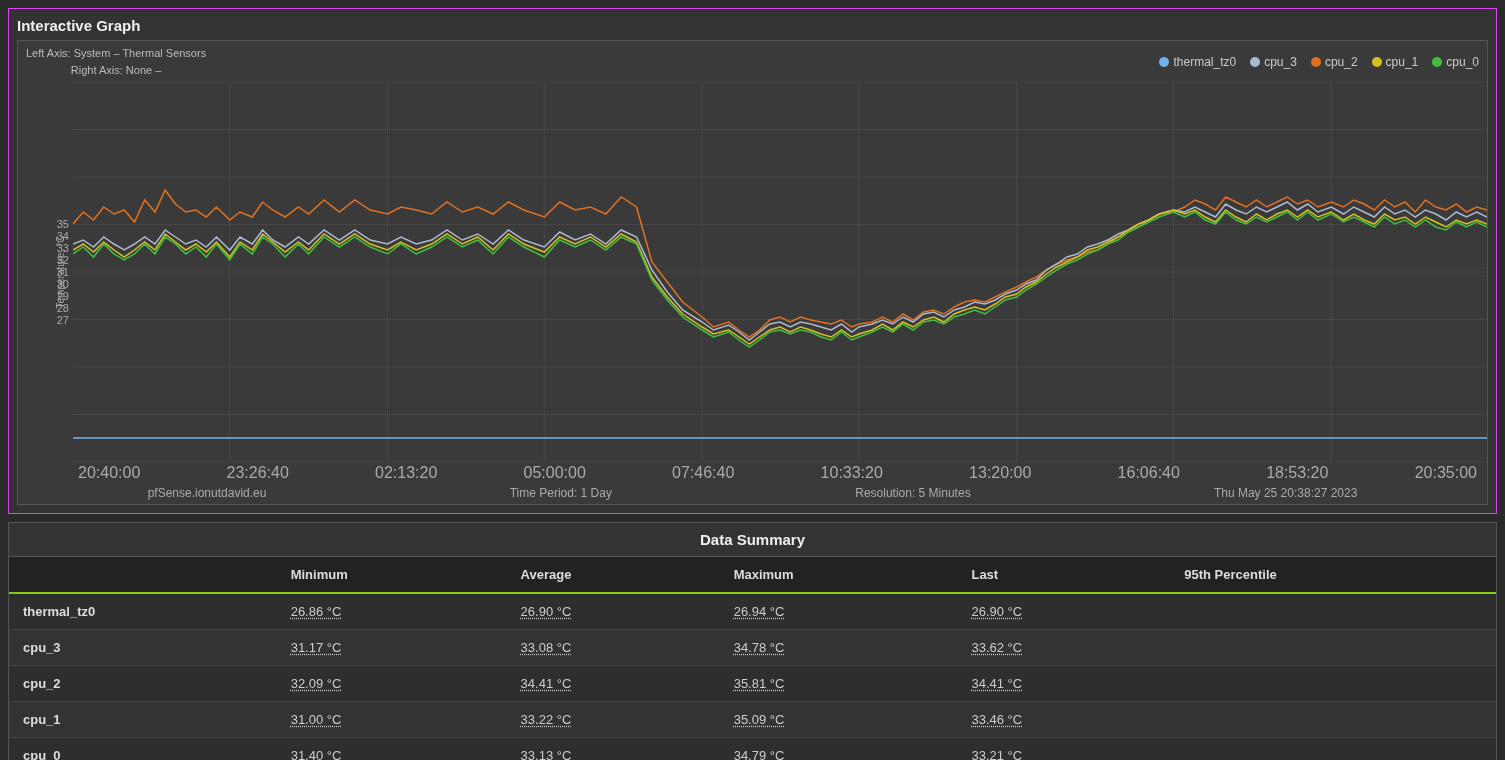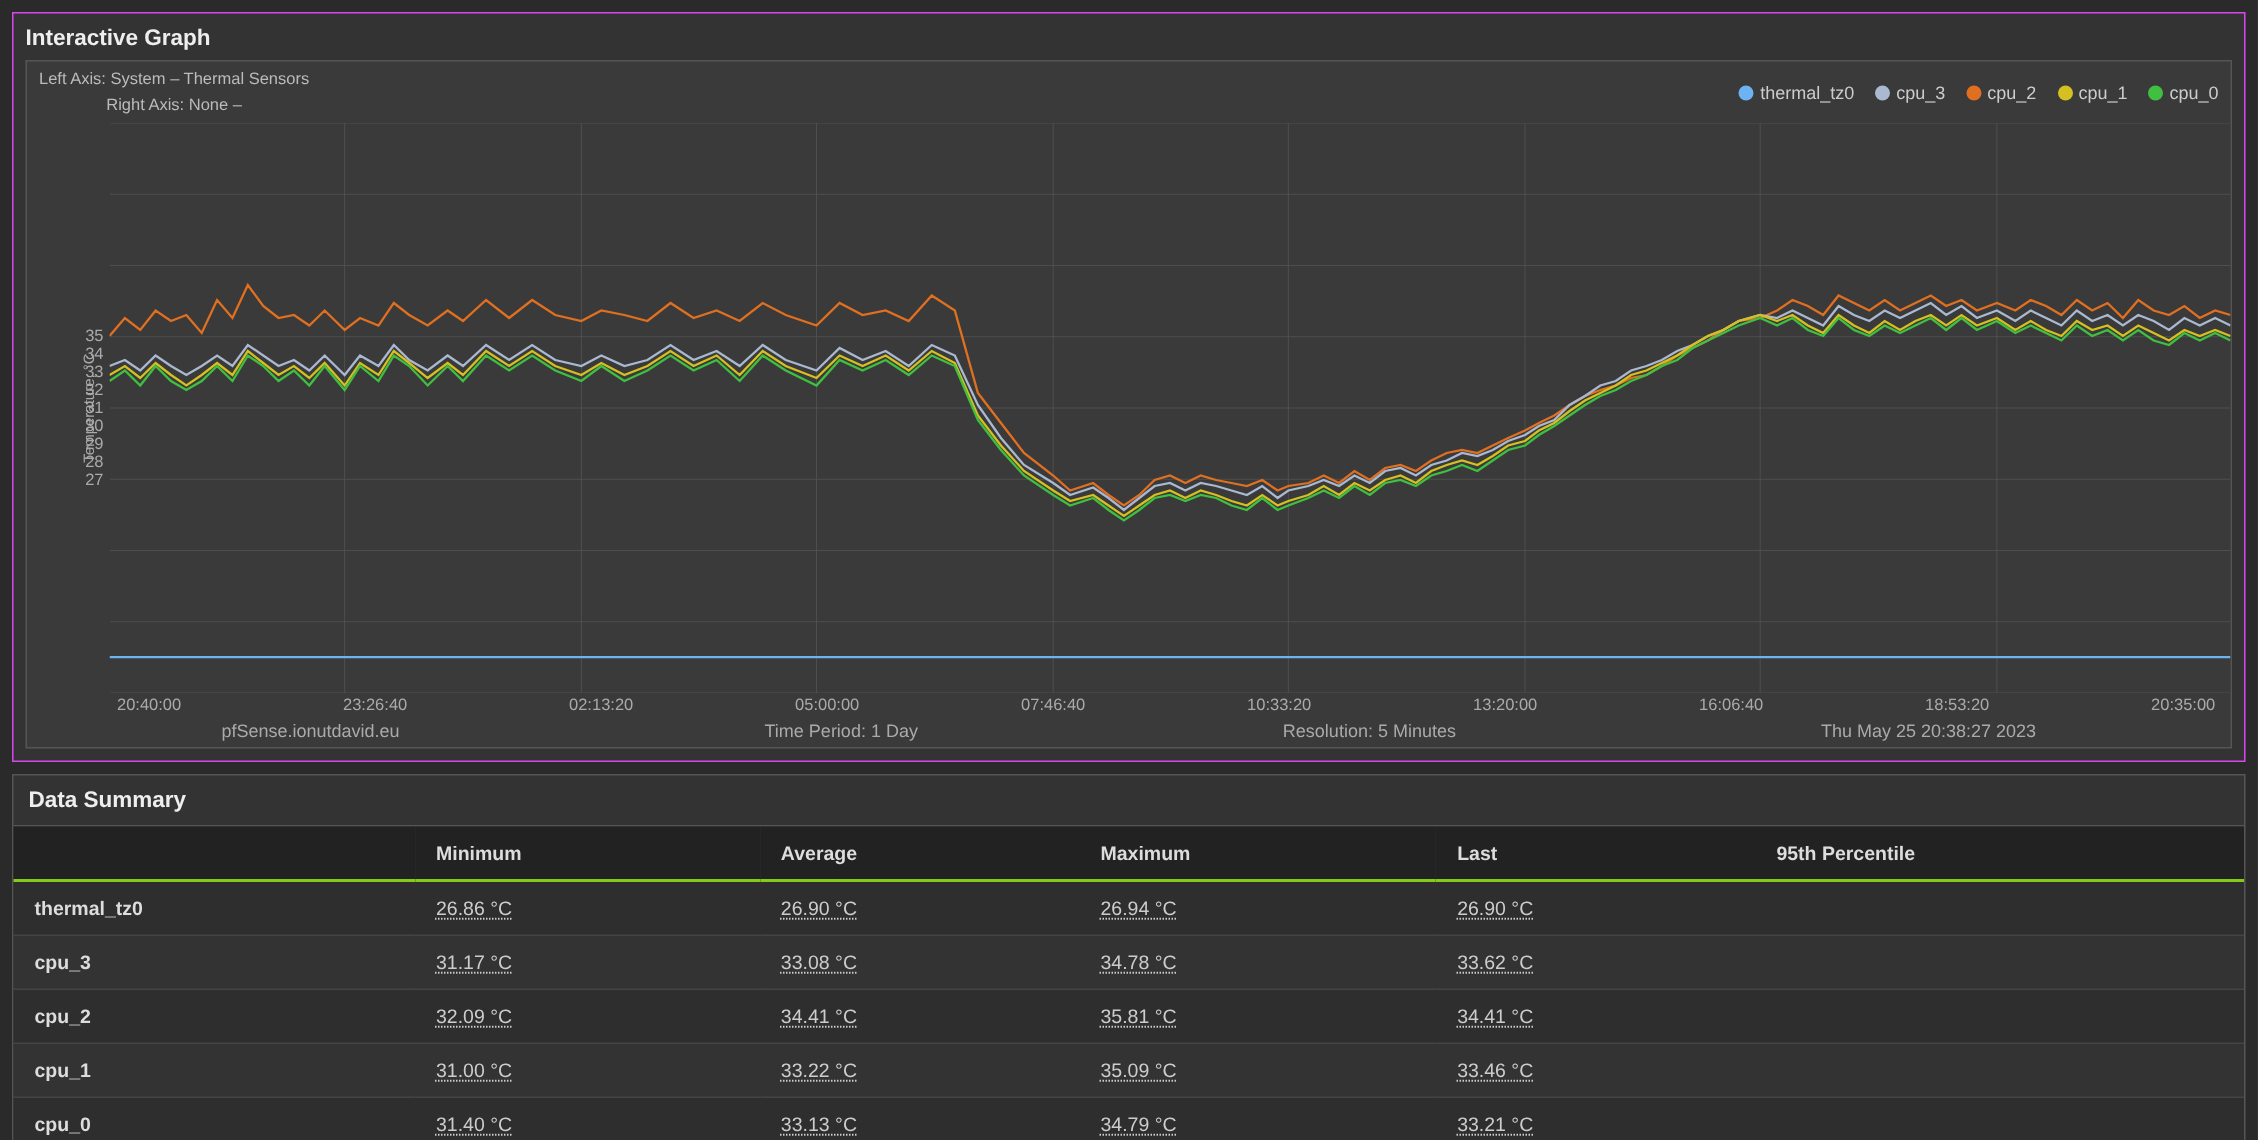--- a/index.html
+++ b/index.html
@@ -62,21 +62,21 @@
       width: 10px;
       height: 10px;
       border-radius: 50%;
       display: inline-block;
     }
 
     .x-axis {
       display: flex;
       justify-content: space-between;
       margin: 2px 10px 0 60px;
-      font-size: 11px;
+      font-size: 16px;
       color: #aaa;
     }
 
     .graph-footer {
       display: flex;
       justify-content: space-around;
       padding: 4px 8px;
       font-size: 12px;
       color: #aaa;
     }
@@ -87,20 +87,21 @@
       border: 1px solid #555;
       margin: 0 8px 8px 8px;
     }
 
     .summary-title {
       color: #eee;
       font-size: 15px;
       font-weight: bold;
       padding: 8px 10px;
       border-bottom: 1px solid #555;
+      text-align: center;
     }
 
     table.summary-table {
       width: 100%;
       border-collapse: collapse;
     }
 
     table.summary-table th {
       background: #222;
       color: #ddd;

